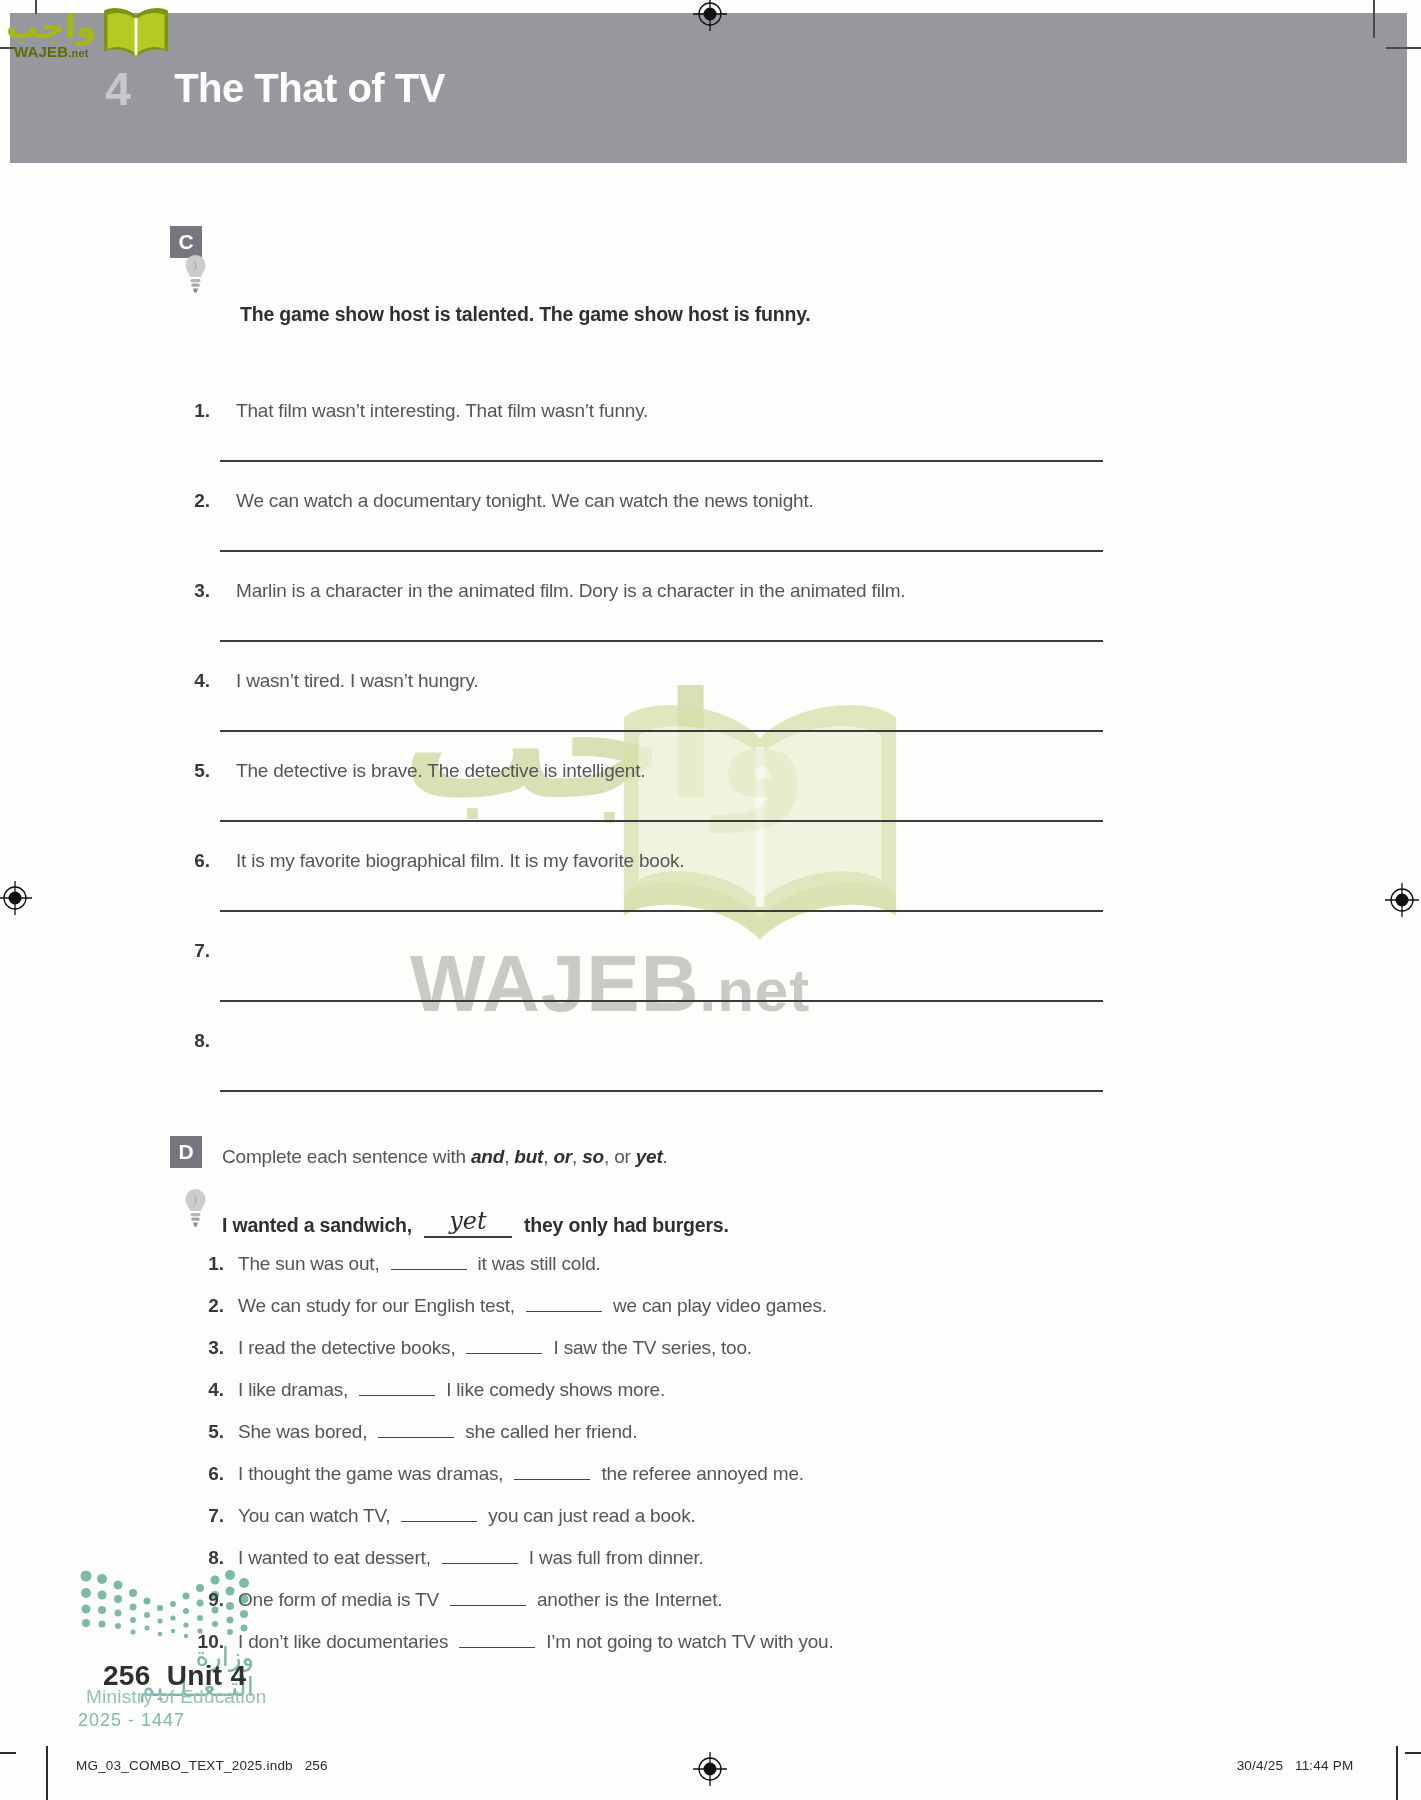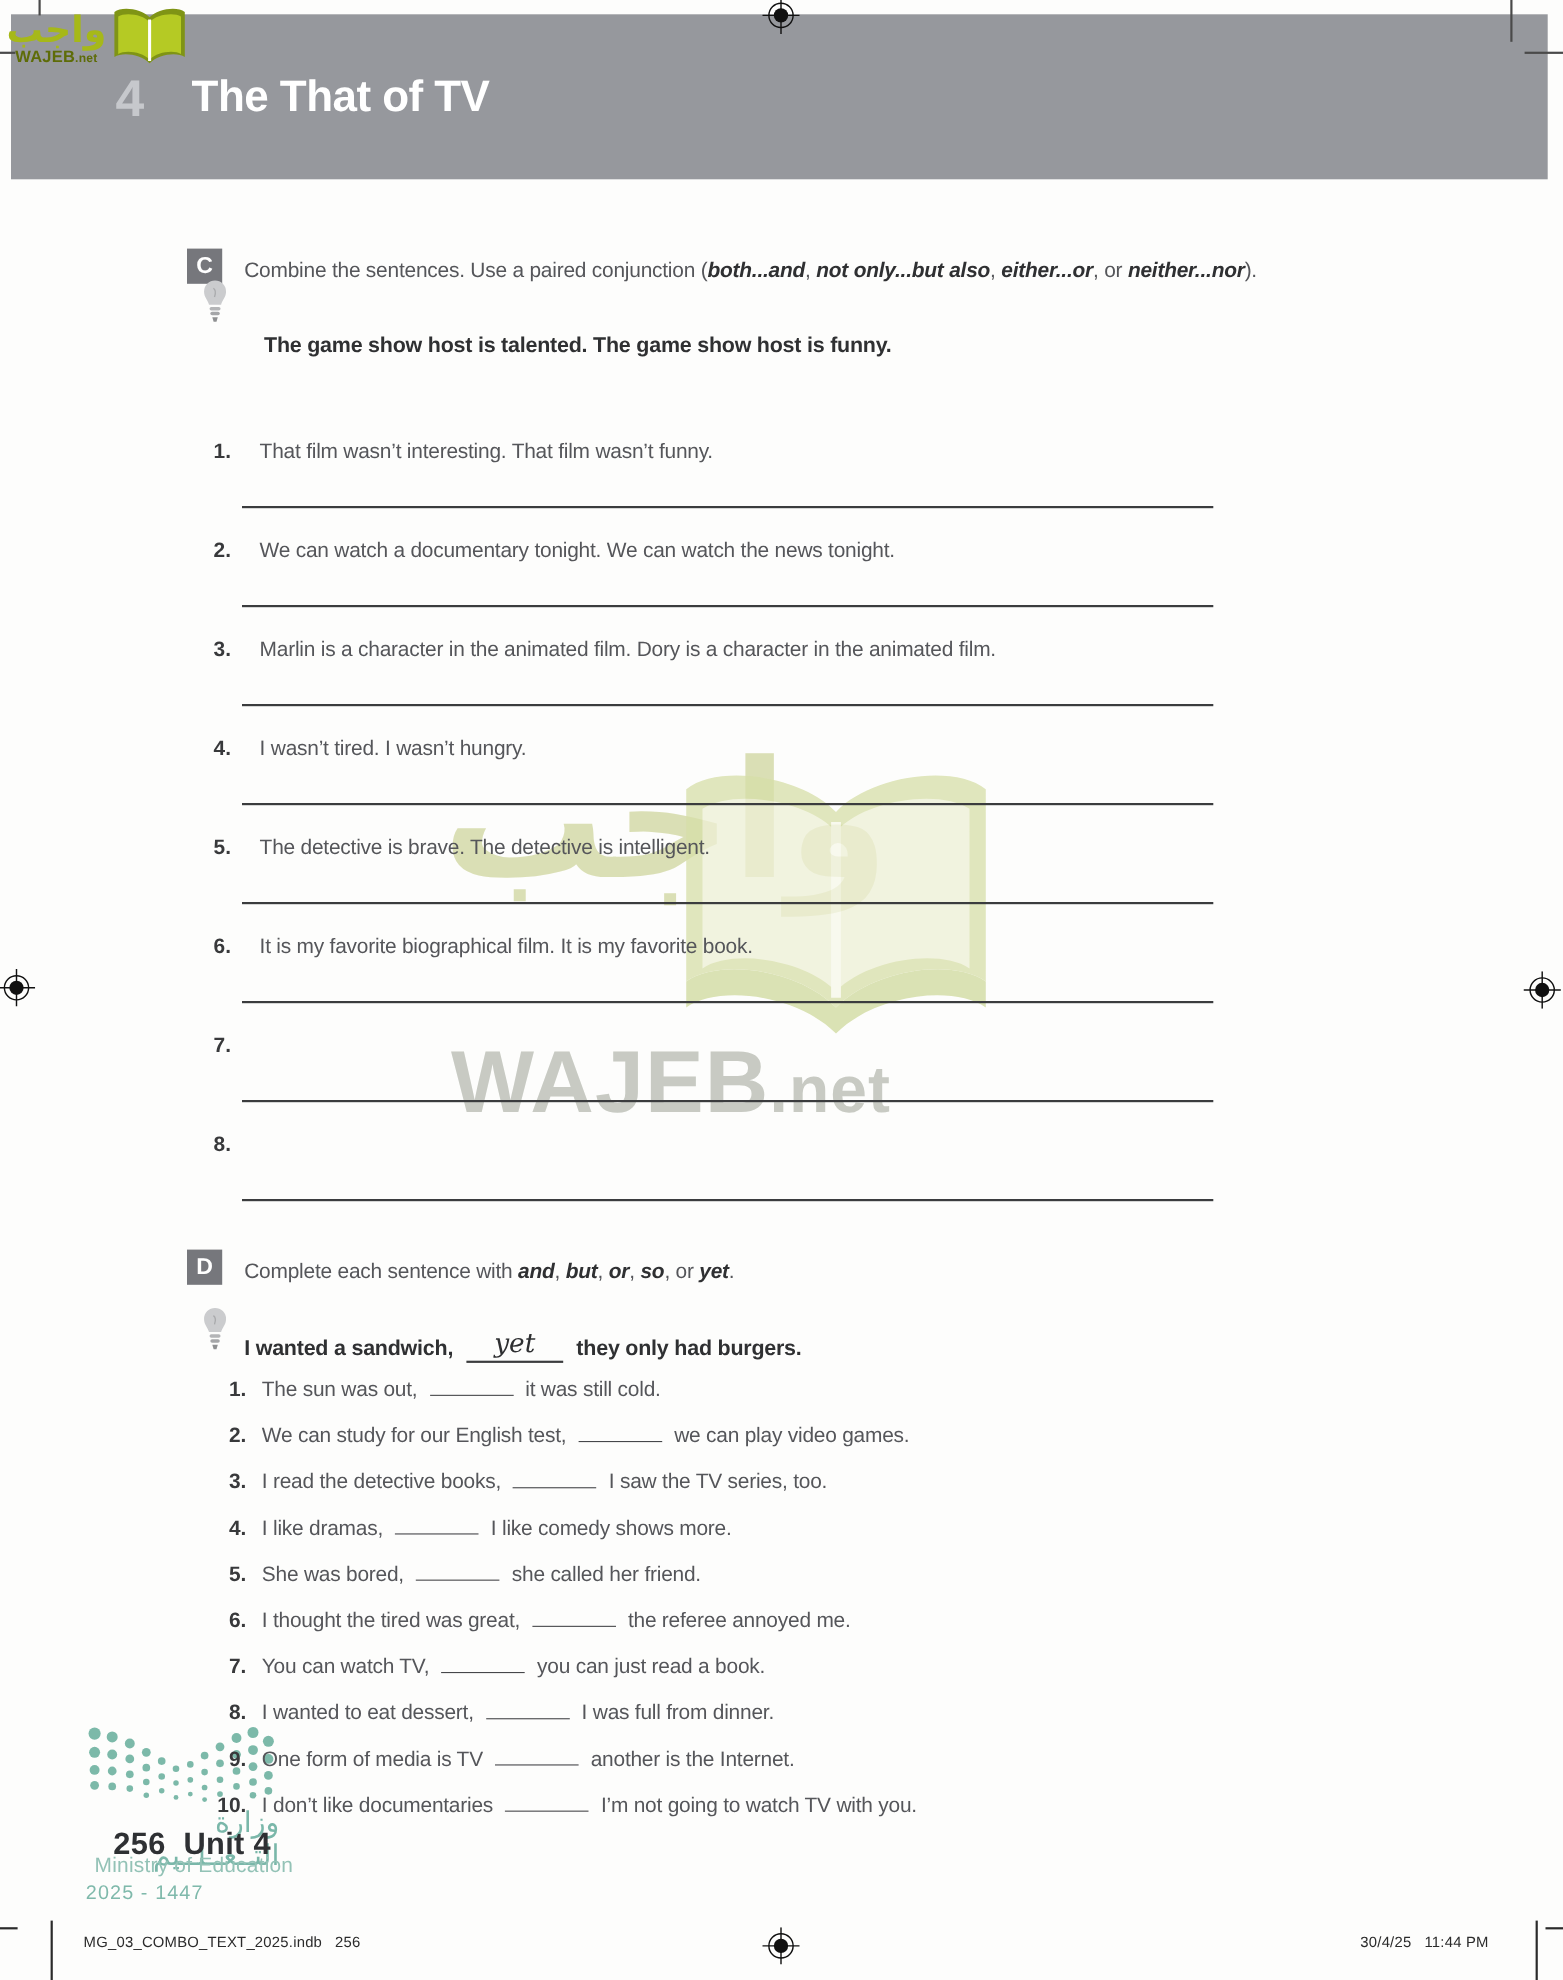--- a/index.html
+++ b/index.html
@@ -132,21 +132,20 @@
     <line x1="0" y1="17" x2="34" y2="17" stroke="#111" stroke-width="1.3"></line>
     <circle cx="17" cy="17" r="11" fill="none" stroke="#111" stroke-width="1.3"></circle>
     <circle cx="17" cy="17" r="6.5" fill="#111"></circle>
   </svg>
   <div class="cropline" style="left:35px;top:0;width:1.5px;height:14px;"></div>
   <div class="cropline" style="left:0;top:47px;width:14px;height:1.5px;"></div>
   <div class="cropline" style="left:1373px;top:0;width:1.5px;height:38px;"></div>
   <div class="cropline" style="left:1386px;top:47px;width:35px;height:1.5px;"></div>
 
   <div class="badge" style="left:170px;top:226px;">C</div>
-  <div class="instr" style="top:236px;"><span>Combine the sentences. Use a paired conjunction (</span><span class="conj">both...and</span><span>, </span><span class="conj">not only...but also</span><span>, </span><span class="conj">either...or</span><span>, or </span><span class="conj">neither...nor</span><span>).</span></div>
 
   <svg class="bulb" style="left:184px;top:254px;" width="23" height="42" viewBox="0 0 23 42">
     <path d="M11.5,1 a10,10 0 0 1 10,10 c0,5.5 -3.5,7.5 -4.5,12 l-11,0 c-1,-4.5 -4.5,-6.5 -4.5,-12 a10,10 0 0 1 10,-10 z" fill="#cbccce"></path>
     <path d="M10,8 q3,2 1,8" stroke="#a9aaac" stroke-width="1.2" fill="none"></path>
     <rect x="6.5" y="25" width="10" height="3.2" rx="1.6" fill="#b4b5b7"></rect>
     <rect x="7.2" y="29.5" width="8.6" height="3.2" rx="1.6" fill="#a5a6a8"></rect>
     <path d="M9,34.5 h5 l-1.2,4 h-2.6 z" fill="#8f9092"></path>
   </svg>
   <div class="c-ex-prompt ex-bold">The game show host is talented. The game show host is funny.</div>
 
@@ -261,21 +260,21 @@
 
   <div class="d-item">
     <span class="num">5.</span>
     <span class="pre">She was bored,</span>
     <span class="blank"></span>
     <span class="post">she called her friend.</span>
   </div>
 
   <div class="d-item">
     <span class="num">6.</span>
-    <span class="pre">I thought the tired was great,</span>
+    <span class="pre">I thought the game was dramas,</span>
     <span class="blank"></span>
     <span class="post">the referee annoyed me.</span>
   </div>
 
   <div class="d-item">
     <span class="num">7.</span>
     <span class="pre">You can watch TV,</span>
     <span class="blank"></span>
     <span class="post">you can just read a book.</span>
   </div>

